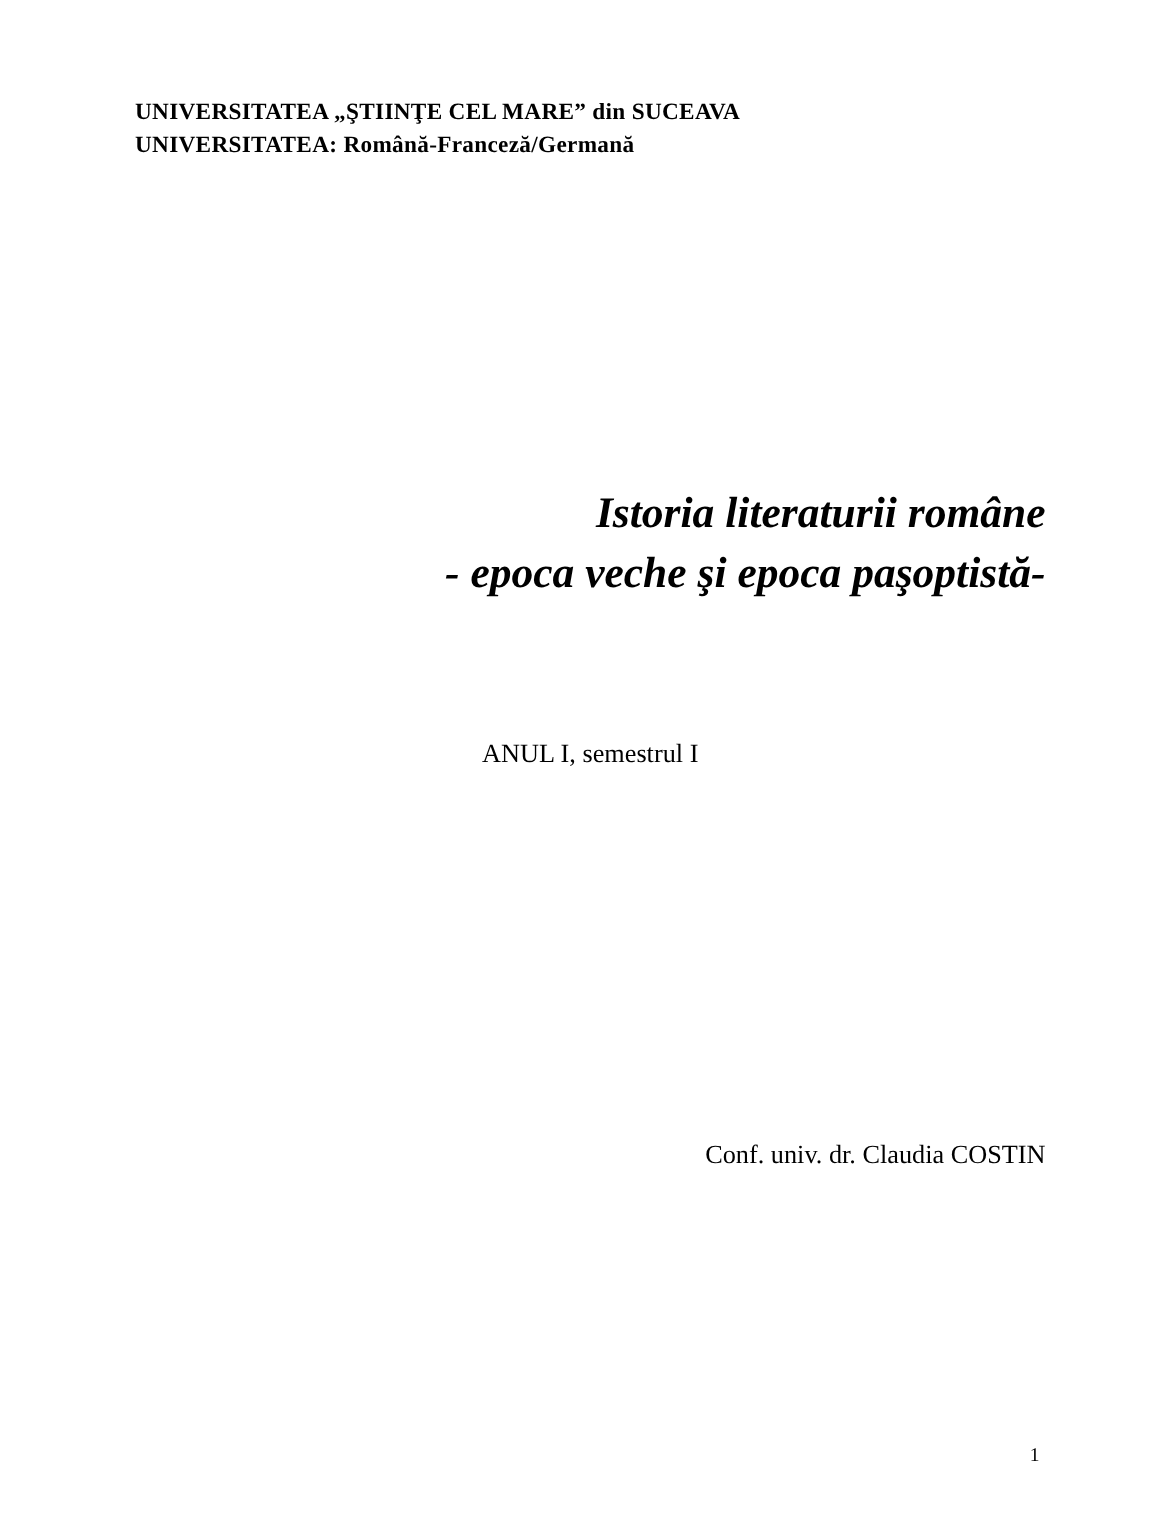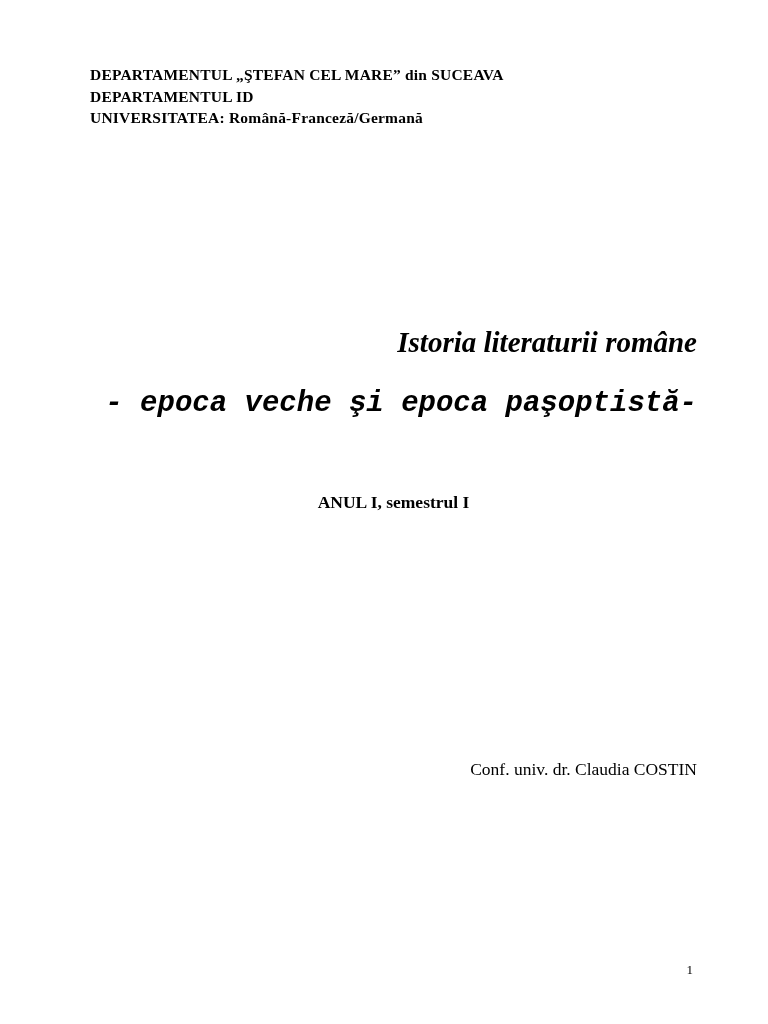--- a/index.html
+++ b/index.html
@@ -35,30 +35,28 @@
     text-align: right;
     font-weight: bold;
     font-style: italic;
     font-size: 29px;
   }
   .title-line1 {
     line-height: 40px;
   }
   .title-line2 {
     line-height: 40px;
-    margin-top: 22px;
-    font-family: Liberation Mono, monospace;
   }
   .course-info {
     position: absolute;
     left: 90px;
     right: 71px;
     top: 491px;
     text-align: center;
-    font-weight: bold;
+    font-weight: normal;
     font-size: 17.5px;
     line-height: 22px;
   }
   .author-line {
     position: absolute;
     left: 90px;
     right: 71px;
     top: 758px;
     text-align: right;
     font-weight: normal;
@@ -73,22 +71,21 @@
     line-height: 16px;
     text-align: right;
   }
 </style>
 </head>
 <body>
 
 <div class="page">
 
   <div class="doc-header">
-    <div>DEPARTAMENTUL „ŞTEFAN CEL MARE” din SUCEAVA</div>
-    <div>DEPARTAMENTUL ID</div>
+    <div>UNIVERSITATEA „ŞTIINŢE CEL MARE” din SUCEAVA</div>
     <div>UNIVERSITATEA: Română-Franceză/Germană</div>
   </div>
 
   <div class="title-block">
     <div class="title-line1">Istoria literaturii române</div>
     <div class="title-line2">- epoca veche şi epoca paşoptistă-</div>
   </div>
 
   <div class="course-info">ANUL I, semestrul I</div>
 

